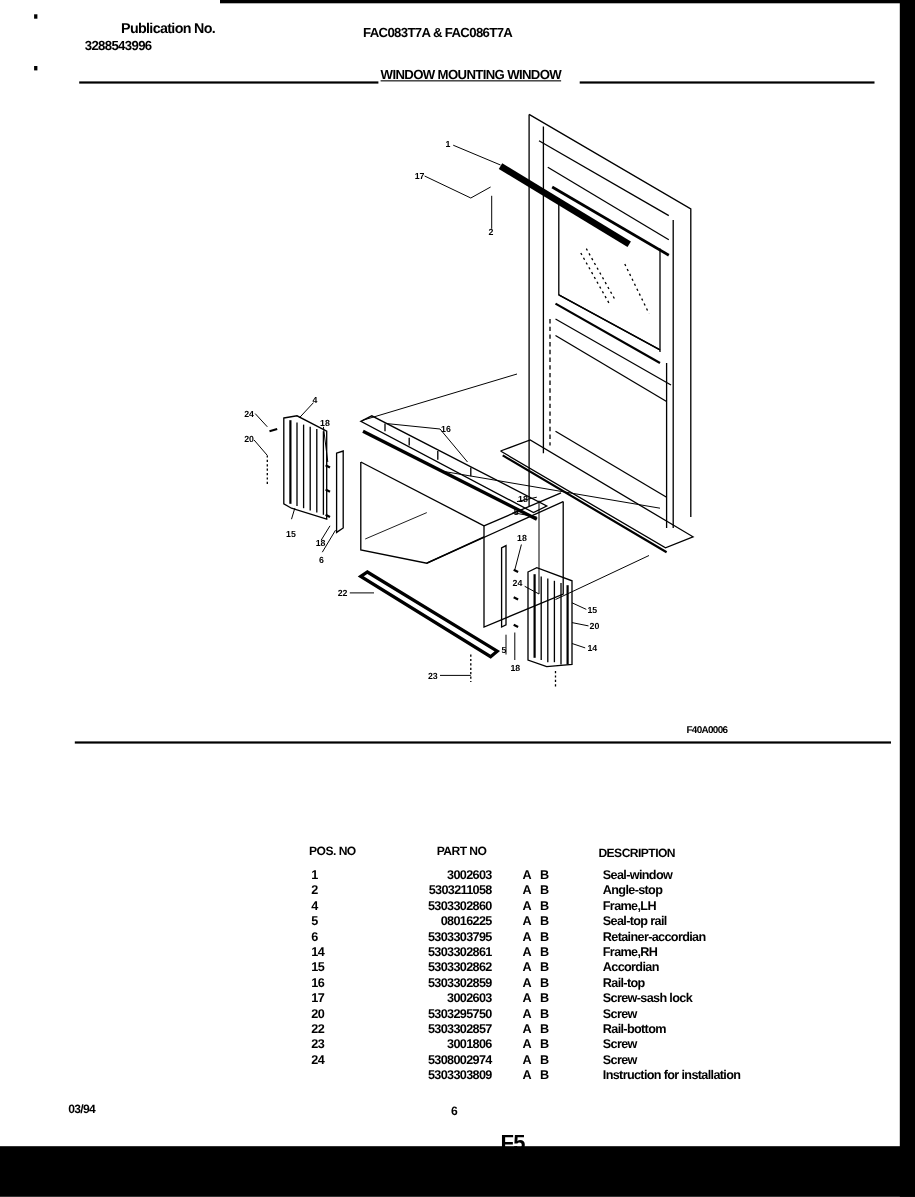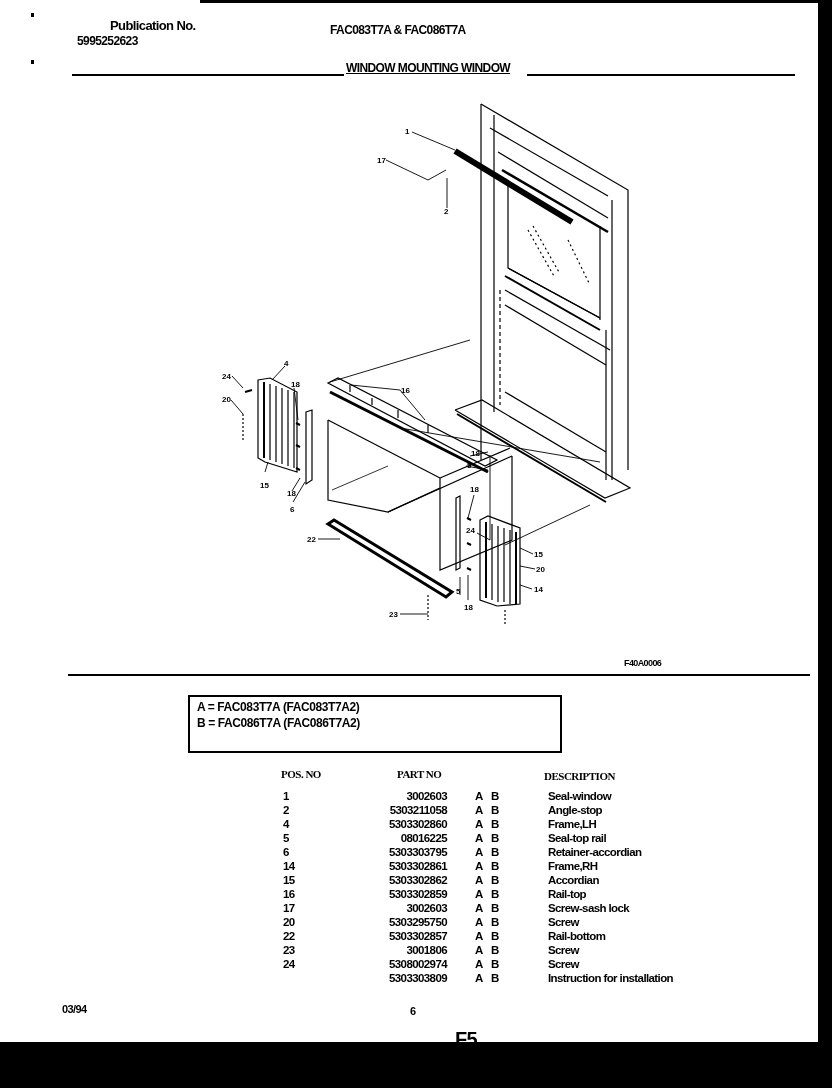--- a/index.html
+++ b/index.html
@@ -16,21 +16,21 @@
   .pub-label { left: 77px; top: 18px; font-size: 13px; padding-left: 33px; }
   .pub-no { left: 77px; top: 34px; font-size: 12px; }
   .models { left: 330px; top: 23px; font-size: 12px; }
   .section-title { left: 346px; top: 61px; font-size: 12px; text-decoration: underline; }
   .rule { position: absolute; height: 2px; background: #000; }
   .diagram { position: absolute; left: 200px; top: 90px; width: 460px; height: 550px; }
   .fig-id { left: 624px; top: 658px; font-size: 9px; }
   .legend-box { position: absolute; left: 188px; top: 695px; width: 370px; height: 54px;
     border: 2px solid #000; border-right-width: 2px; }
   .legend-line { position: absolute; left: 7px; font-size: 12px; font-weight: bold; letter-spacing: -0.4px; white-space: nowrap; }
-  .tbl-head { position: absolute; top: 768px; font-size: 11px; font-weight: bold; letter-spacing: -0.5px; font-family: Liberation Serif, serif; }
+  .tbl-head { position: absolute; top: 768px; font-size: 11px; font-weight: bold; letter-spacing: -0.5px; }
   .row { position: absolute; left: 0; width: 832px; height: 14px; font-size: 11.5px; font-weight: bold; letter-spacing: -0.6px; }
   .row span { position: absolute; white-space: nowrap; }
   .c-pos { left: 283px; }
   .c-part { right: 385px; text-align: center; }
   .c-a { left: 475px; }
   .c-b { left: 491px; }
   .c-desc { left: 548px; text-align: right; }
   .footer-date { left: 62px; top: 1003px; font-size: 11px; }
   .footer-page { left: 410px; top: 1005px; font-size: 11px; }
   .footer-code { left: 455px; top: 1028px; font-size: 20px; text-align: right; }
@@ -42,21 +42,21 @@
 
 <div class="page">
 
   <div class="border-top"></div>
   <div class="border-right"></div>
   <div class="border-bottom"></div>
   <div class="speck" style="left:31px;top:13px;"></div>
   <div class="speck" style="left:31px;top:60px;"></div>
 
   <div class="txt pub-label">Publication No.</div>
-  <div class="txt pub-no">5995252623</div>
+  <div class="txt pub-no">3288543996</div>
   <div class="txt models">FAC083T7A &amp; FAC086T7A</div>
   <div class="rule" style="left:72px;top:74px;width:272px;height:2px;"></div>
   <div class="txt section-title">WINDOW MOUNTING WINDOW</div>
   <div class="rule" style="left:527px;top:74px;width:268px;height:2px;"></div>
 
   <div class="diagram">
     <svg width="460" height="550" viewBox="200 90 460 550" xmlns="http://www.w3.org/2000/svg" fill="none" stroke="#000" stroke-width="1.2">
 
       <g>
         <polyline points="481,104 481,460 "></polyline>
@@ -202,24 +202,20 @@
         <text x="456" y="594">5</text>
         <text x="464" y="610">18</text>
         <text x="389" y="617">23</text>
       </g>
     </svg>
   </div>
 
   <div class="txt fig-id">F40A0006</div>
   <div class="rule" style="left:68px;top:674px;width:742px;height:2px;"></div>
 
-  <div class="legend-box">
-    <div class="legend-line" style="top:3px;">A = FAC083T7A (FAC083T7A2)</div>
-    <div class="legend-line" style="top:19px;">B = FAC086T7A (FAC086T7A2)</div>
-  </div>
 
   <div class="tbl-head" style="left:281px;">POS. NO</div>
   <div class="tbl-head" style="left:397px;">PART NO</div>
   <div class="tbl-head" style="left:544px;top:770px;">DESCRIPTION</div>
 
   <div>
     <div class="row" style="top:790px;">
       <span class="c-pos">1</span>
       <span class="c-part">3002603</span>
       <span class="c-a">A</span>

